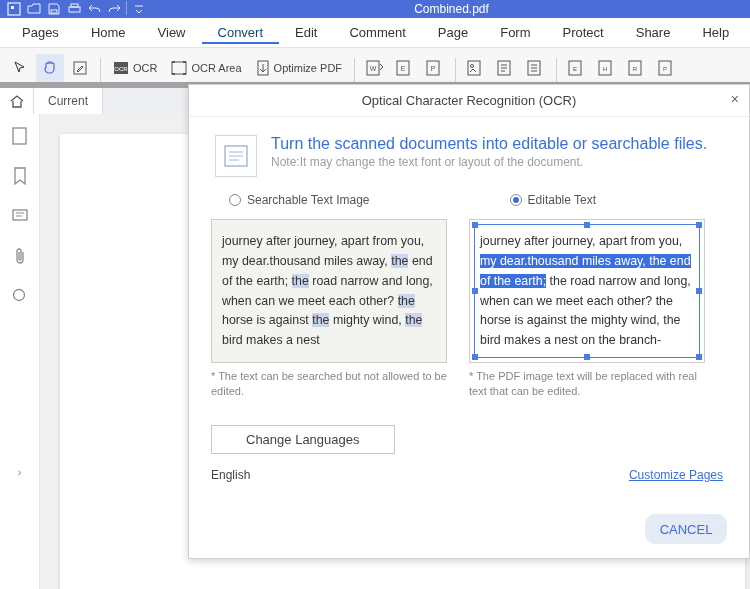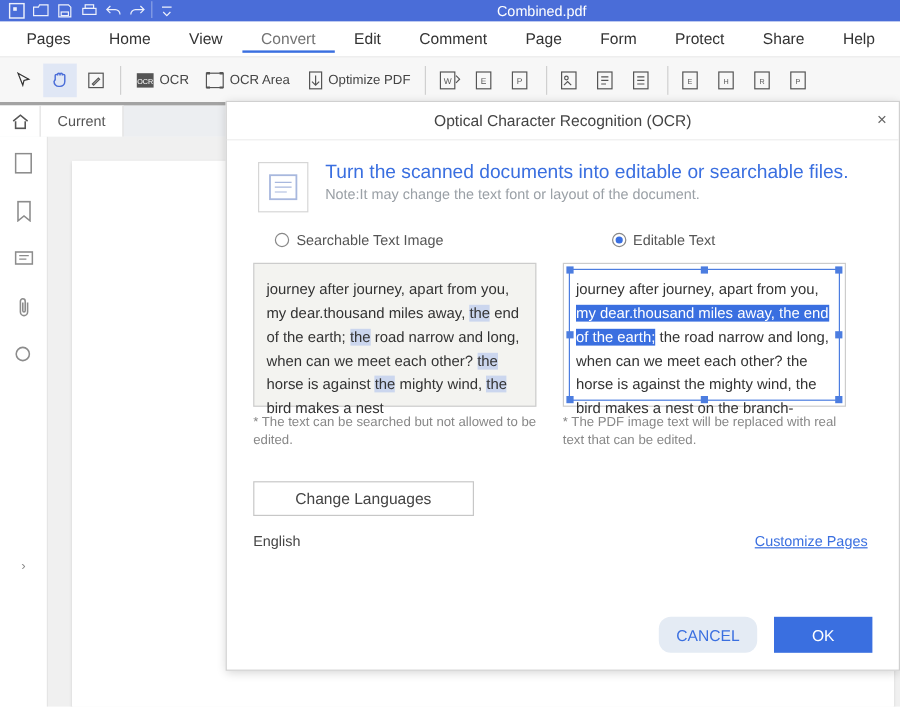--- a/index.html
+++ b/index.html
@@ -5,23 +5,23 @@
 * { margin:0; padding:0; box-sizing:border-box; font-family:"Segoe UI",Arial,sans-serif; }
 body { width:750px; height:589px; background:#fff; overflow:hidden; position:relative; }
 
 .titlebar { height:18px; background:#4a6dd8; color:#fff; display:flex; align-items:center; font-size:11px; }
 .titlebar .qat { display:flex; gap:4px; padding:0 6px; }
 .titlebar .qat span { width:16px; height:16px; display:flex; align-items:center; justify-content:center; opacity:.9; }
 .titlebar .doc-title { flex:1; text-align:center; font-size:12px; }
 
 .menubar { height:30px; background:#fff; display:flex; align-items:center; padding:0 6px; gap:0; border-bottom:1px solid #e3e3e3; }
 .menubar .m { padding:4px 16px; font-size:13px; color:#333; cursor:pointer; }
-.menubar .m.active { color:#737373; border-bottom:2px solid #3a6fe0; padding-bottom:2px; }
-
-.toolbar { height:40px; background:#f7f7f7; display:flex; align-items:center; padding:0 6px; gap:2px; border-bottom:3px solid #a3a3a3; }
+.menubar .m.active { color:#0c4a6e; border-bottom:2px solid #3a6fe0; padding-bottom:2px; }
+
+.toolbar { height:40px; background:#f7f7f7; display:flex; align-items:flex-end; padding:0 6px; gap:2px; border-bottom:6px solid #a3a3a3; }
 .tool { min-width:28px; height:28px; display:flex; align-items:center; justify-content:center; font-size:11px; color:#444; padding:0 4px; cursor:pointer; }
 .tool.txt { gap:4px; padding:0 6px; }
 .sep { width:1px; height:24px; background:#d0d0d0; margin:0 4px; }
 
 .tabstrip { height:26px; background:#eceef1; display:flex; align-items:center; }
 .home-icn { width:34px; height:26px; display:flex; align-items:center; justify-content:center; background:#fff; border-right:1px solid #ddd; }
 .tab { height:26px; padding:0 14px; background:#fff; display:flex; align-items:center; font-size:12px; color:#555; border-right:1px solid #ddd; }
 
 .workspace { position:absolute; top:114px; bottom:0; left:0; right:0; display:flex; }
 .sidebar { width:40px; background:#fff; border-right:1px solid #e5e5e5; display:flex; flex-direction:column; align-items:center; padding-top:12px; gap:20px; }
@@ -38,21 +38,21 @@
 .dlg-head h3 { font-size:16px; font-weight:400; color:#3a6fe0; margin-bottom:2px; }
 .dlg-head .note { font-size:12px; color:#9aa0a6; }
 
 .options { display:flex; padding:2px 12px 8px 40px; gap:140px; font-size:12px; }
 .opt { display:flex; align-items:center; gap:6px; color:#555; cursor:pointer; }
 .radio { width:12px; height:12px; border:1px solid #888; border-radius:50%; display:inline-flex; align-items:center; justify-content:center; }
 .radio.on::after { content:""; width:6px; height:6px; background:#3a6fe0; border-radius:50%; }
 
 .previews { display:flex; gap:22px; padding:4px 22px 0 22px; }
 .pv { width:236px; }
-.pv-box { border:1px solid #ccc; padding:12px 10px; font-size:12.4px; line-height:1.6; color:#333; height:120px; }
+.pv-box { border:1px solid #ccc; padding:12px 10px; font-size:12.4px; line-height:1.6; color:#333; height:144px; }
 .pv-box.scan { background:#f3f3f0; }
 .pv-box.edit { position:relative; }
 .pv-box .hl { background:#cbd6ee; }
 .pv-box .sel { background:#3a6fe0; color:#fff; }
 .sel-frame { position:absolute; inset:4px; border:1px solid #4c7de0; pointer-events:none; }
 .handle { position:absolute; width:6px; height:6px; background:#4c7de0; }
 .h-tl{top:-3px;left:-3px;} .h-tr{top:-3px;right:-3px;} .h-bl{bottom:-3px;left:-3px;} .h-br{bottom:-3px;right:-3px;}
 .h-tm{top:-3px;left:calc(50% - 3px);} .h-bm{bottom:-3px;left:calc(50% - 3px);}
 .h-ml{top:calc(50% - 3px);left:-3px;} .h-mr{top:calc(50% - 3px);right:-3px;}
 .pv-cap { font-size:11px; color:#888; margin-top:6px; line-height:1.35; }
@@ -339,15 +339,14 @@
   <div class="lang-row">
     <button class="lang-btn">Change Languages</button>
     <div class="lang-cur">
       <span class="val">English</span>
       <span class="cust">Customize Pages</span>
     </div>
   </div>
 
   <div class="dlg-foot">
     <button class="btn cancel">CANCEL</button>
-    <button class="btn ok">OK</button>
   </div>
 </div>
 
 </body></html>

